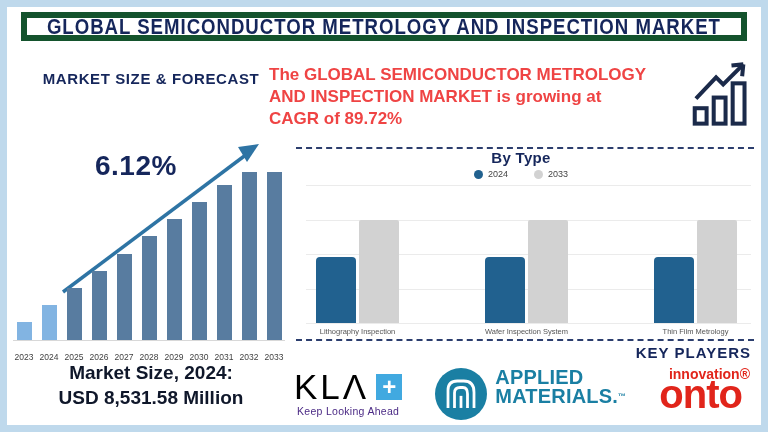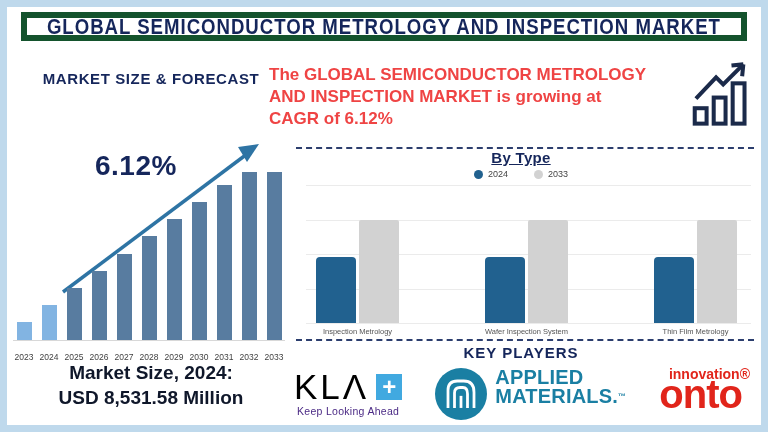--- a/index.html
+++ b/index.html
@@ -25,36 +25,36 @@
     font-size:19px;font-weight:700;color:#0f172a;line-height:25px;}
 
   
   .growth-note{position:absolute;left:262px;top:57px;width:420px;
     font-size:17px;font-weight:700;color:#ef4444;line-height:22px;}
   .growth-icon{position:absolute;left:684px;top:55px;width:62px;height:64px;}
   .divider{position:absolute;left:289px;width:458px;border-top:2px dashed #2C3E6E;}
   .div-top{top:140px;}
   .div-bottom{top:332px;}
   .bytype-heading{position:absolute;left:284px;top:142px;width:460px;text-align:center;
-    font-size:15px;font-weight:700;color:#15265B;letter-spacing:.3px;text-decoration:underline;}
+    font-size:15px;font-weight:700;color:#15265B;letter-spacing:.3px;}
   #bytype-legend{position:absolute;left:284px;top:162px;width:460px;
     display:flex;justify-content:center;gap:26px;align-items:center;}
   .lg-item{display:flex;align-items:center;gap:5px;font-size:9px;color:#444;}
   .lg-dot{width:9px;height:9px;border-radius:50%;}
   #bytype-chart{position:absolute;left:299px;top:178px;width:445px;height:138px;}
   .bt-grid{position:absolute;left:0;right:0;height:1px;background:#EBEBEB;}
   .bt-row{position:absolute;inset:0;display:flex;justify-content:space-between;
     padding:0 14px 0 10px;align-items:flex-end;}
   .bt-group{position:relative;display:flex;align-items:flex-end;gap:3px;height:100%;}
   .bt-bar{width:40px;}
   .bt-bar.s0{border-radius:4px 4px 0 0;}
   .bt-bar.s1{border-radius:2px 2px 0 0;}
   .bt-label{position:absolute;top:100%;margin-top:4px;left:50%;transform:translateX(-50%);
     white-space:nowrap;font-size:7.5px;color:#555;}
-  .kp-heading{position:absolute;left:284px;top:337px;width:460px;text-align:center;
+  .kp-heading{position:absolute;left:284px;top:337px;width:460px;text-align:right;
     font-size:15px;font-weight:700;color:#15265B;letter-spacing:1px;}
   .logos{position:absolute;left:287px;top:355px;width:462px;height:64px;
     display:flex;align-items:center;justify-content:space-between;}
 
   .kla{display:flex;flex-direction:column;align-items:center;}
   .kla-row{display:flex;align-items:center;gap:7px;}
   .kla-word{font-size:35px;font-weight:400;color:#000000;letter-spacing:3px;line-height:.9;}
   .kla-plus{width:26px;height:26px;background:#41A9E0;color:#fff;font-size:24px;font-weight:700;
     display:flex;align-items:center;justify-content:center;line-height:1;}
   .kla-tag{font-size:10.5px;color:#4B2A85;margin-top:3px;letter-spacing:.3px;}
@@ -133,21 +133,21 @@
     </div>
 
   <div class="market-size">
     <div>Market Size, 2024:</div>
     <div>USD 8,531.58 Million</div>
   </div>
 
   <div class="growth-note">
     <div>The GLOBAL SEMICONDUCTOR METROLOGY</div>
     <div>AND INSPECTION MARKET is growing at</div>
-    <div>CAGR of 6.12%</div>
+    <div>CAGR of 89.72%</div>
   </div>
 
   <svg class="growth-icon" viewBox="0 0 52 54">
     <g fill="none" stroke="#1B2A4A" stroke-width="3.4">
       <rect x="3" y="39" width="10" height="13"></rect>
       <rect x="19" y="30" width="10" height="22"></rect>
       <rect x="35" y="18" width="10" height="34"></rect>
       <path d="M4 31 L21 13 L27 19 L44 2"></path>
       <path d="M44 2 L34 3 M44 2 L43 12"></path>
     </g>
@@ -169,21 +169,21 @@
   <div id="bytype-chart">
       <div class="bt-grid" style="top: 0%;"></div>
       <div class="bt-grid" style="top: 25%;"></div>
       <div class="bt-grid" style="top: 50%;"></div>
       <div class="bt-grid" style="top: 75%;"></div>
       <div class="bt-grid" style="top: 100%;"></div>
       <div class="bt-row">
         <div class="bt-group">
           <div class="bt-bar s0" style="height: 47.7612%; background: rgb(33, 97, 143);"></div>
           <div class="bt-bar s1" style="height: 74.6269%; background: rgb(210, 210, 210);"></div>
-          <div class="bt-label">Inspection Metrology</div>
+          <div class="bt-label">Lithography Inspection</div>
         </div>
         <div class="bt-group">
           <div class="bt-bar s0" style="height: 47.7612%; background: rgb(33, 97, 143);"></div>
           <div class="bt-bar s1" style="height: 74.6269%; background: rgb(210, 210, 210);"></div>
           <div class="bt-label">Wafer Inspection System</div>
         </div>
         <div class="bt-group">
           <div class="bt-bar s0" style="height: 47.7612%; background: rgb(33, 97, 143);"></div>
           <div class="bt-bar s1" style="height: 74.6269%; background: rgb(210, 210, 210);"></div>
           <div class="bt-label">Thin Film Metrology</div>

